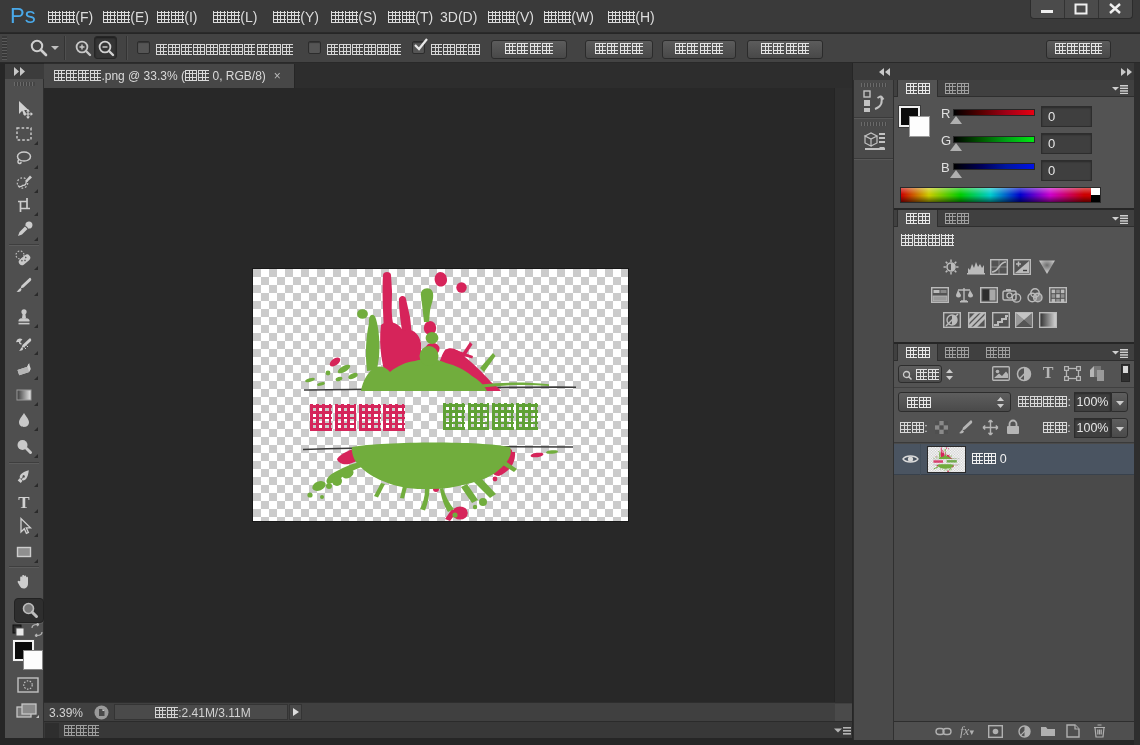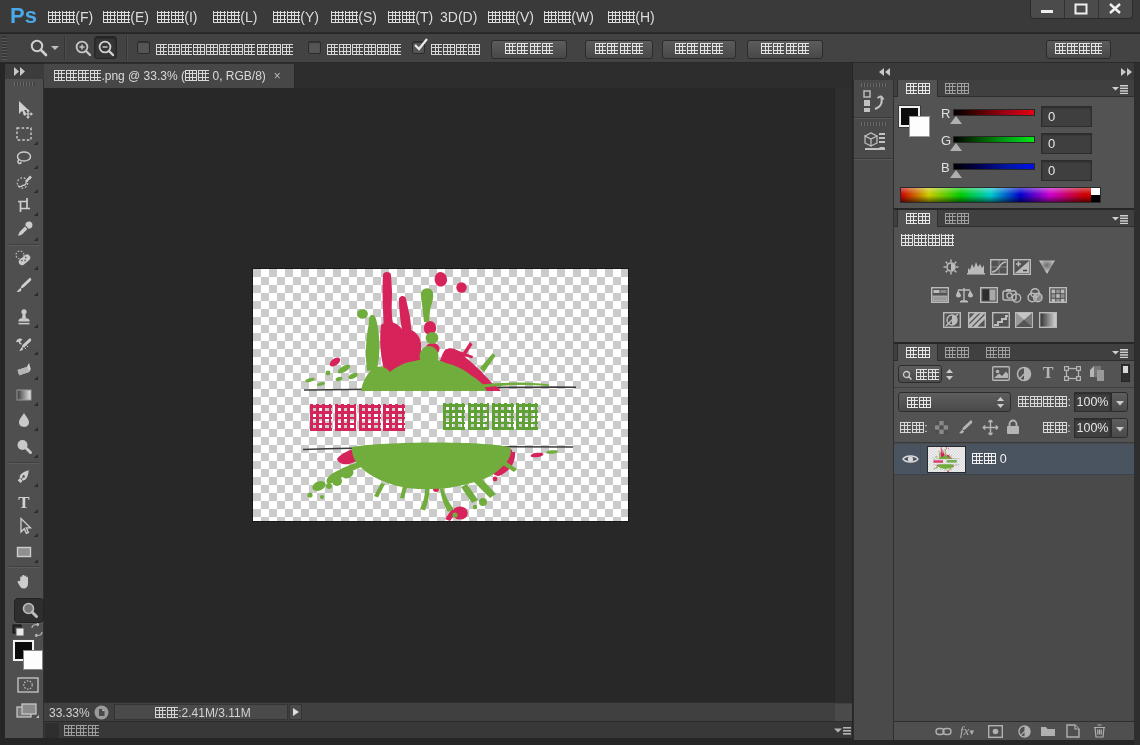--- a/index.html
+++ b/index.html
@@ -10,21 +10,21 @@
  background:
   repeating-linear-gradient(90deg,currentColor 0 1px,transparent 1px 3.6px),
   repeating-linear-gradient(0deg,currentColor 0 1px,transparent 1px 3.3px);
  background-size:100% 100%;}
 .h{display:inline-block;width:.78em;height:.98em;margin:0 .045em;vertical-align:-.08em;
  background:
   repeating-linear-gradient(90deg,currentColor 0 2.6px,transparent 2.6px 6.2px),
   repeating-linear-gradient(0deg,currentColor 0 2.6px,transparent 2.6px 5.8px);}
 
 #menubar{left:0;top:0;width:1140px;height:33px;background:#3a3a3a;border-bottom:1px solid #2a2a2a;}
-#pslogo{left:10px;top:3px;font-size:22px;font-weight:bold;color:#4aa9e9;letter-spacing:0;}
+#pslogo{left:10px;top:3px;font-size:22px;font-weight:normal;color:#4aa9e9;letter-spacing:0;}
 .menuitem{top:9px;font-size:14px;color:#dcdcdc;white-space:nowrap;}
 #winbtns{left:1030px;top:0;width:103px;height:19px;background:#4b4b4b;border:1px solid #2c2c2c;border-top:none;
  border-radius:0 0 4px 4px;display:flex;}
 #winbtns div{flex:1;position:relative;border-right:1px solid #333;}
 #winbtns div:last-child{border-right:none;}
 
 #optbar{left:0;top:34px;width:1140px;height:29px;background:#434343;border-bottom:1px solid #292929;}
 .vgrip{width:5px;background:repeating-linear-gradient(0deg,#5a5a5a 0 1px,#383838 1px 3px);}
 .osep{width:1px;background:#333;box-shadow:1px 0 0 #4f4f4f;}
 .checkbox{width:13px;height:13px;background:#555;border:1px solid #2c2c2c;border-radius:2px;box-shadow:inset 0 1px 1px rgba(0,0,0,.4);}
@@ -392,21 +392,21 @@
 <path d="M252 192 L264 200 L261 203 L250 196 Z"></path>
 <ellipse transform="rotate(-5 299 183)" cx="299" cy="183" rx="6" ry="1.8"></ellipse>
 </g>
 </g>
 </svg>
 <div class="abs" style="left:56px;top:135px;font-size:28px;color:#d5265b;letter-spacing:-1px;"><i class="h"></i><i class="h"></i><i class="h"></i><i class="h"></i></div>
 <div class="abs" style="left:189px;top:134px;font-size:28px;color:#5fa135;letter-spacing:0;"><i class="h"></i><i class="h"></i><i class="h"></i><i class="h"></i></div>
 </div>
 <div class="abs" id="statusbar">
 <div class="abs" style="left:791px;top:1px;width:17px;height:17px;background:#4a4a4a;"></div>
-<div class="abs" style="left:5px;top:3px;">33.33%</div>
+<div class="abs" style="left:5px;top:3px;">3.39%</div>
 <svg class="abs" style="left:50px;top:2px" width="15" height="15">
       <circle cx="7.5" cy="7.5" r="7" fill="#9a9a9a"></circle>
       <path d="M5 4 h3.5 l2 2 v5 h-5.5 Z" fill="#4a4a4a"></path>
       <path d="M8.5 4 l2 2 h-2 Z" fill="#ddd"></path>
     </svg>
 <div class="abs" style="left:70px;top:1px;width:174px;height:16px;background:#4a4a4a;border:1px solid #343434;"></div>
 <div class="abs" style="left:110px;top:3px;"><i class="g"></i><i class="g"></i>:2.41M/3.11M</div>
 <div class="abs" style="left:245px;top:1px;width:13px;height:16px;background:#4a4a4a;border:1px solid #343434;"></div>
 <svg class="abs" style="left:248px;top:4px" width="8" height="10">
       <path d="M1 1 L7 5 L1 9 Z" fill="#ddd"></path>

